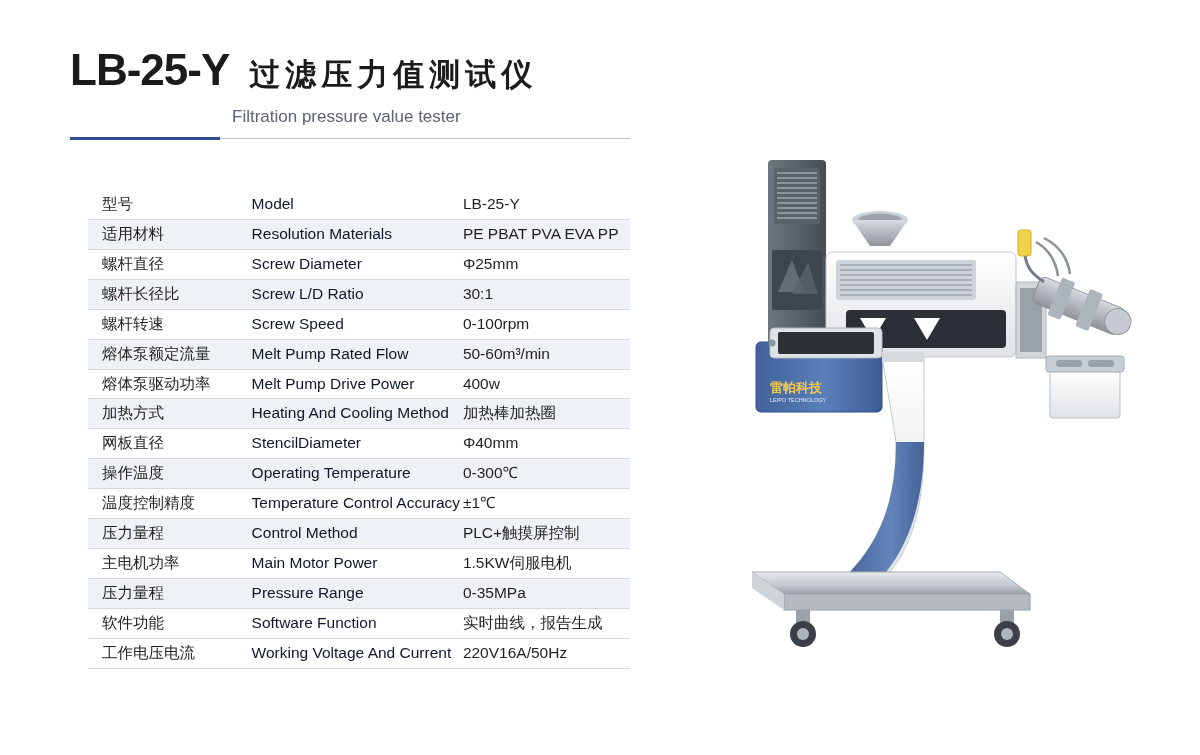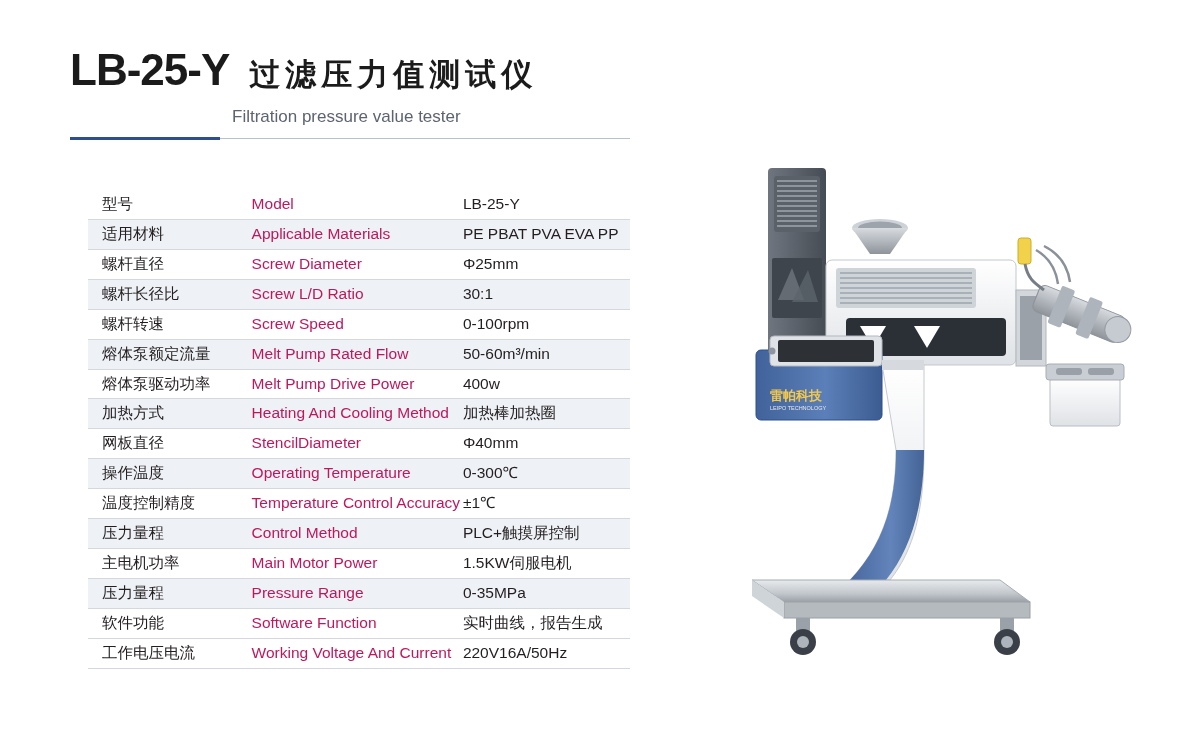--- a/index.html
+++ b/index.html
@@ -92,35 +92,35 @@
     border-bottom: 1px solid #d4d8de;
   }
   .col-cn {
     width: 160px;
     padding-left: 14px !important;
     color: #231f20;
     margin-top: 48px;
   }
   .col-en {
     width: 212px;
-    color: #be185d;
+    color: #0f172a;
   }
   .col-val {
     width: 170px;
     color: #231f20;
   }
   .spec-table tr.alt td {
     background: #eef1f5;
   }
 
   
   .photo {
     position: absolute;
     left: 700px;
-    top: 150px;
+    top: 142px;
     width: 480px;
     height: 560px;
   }
 </style>
 </head>
 <body>
 
 <div class="header">
   <div class="title-row">
     <span class="title-model">LB-25-Y</span>
@@ -135,21 +135,21 @@
 
 <table class="spec-table">
   <tbody>
       <tr>
         <td class="col-cn">型号</td>
         <td class="col-en">Model</td>
         <td class="col-val">LB-25-Y</td>
       </tr>
       <tr class="alt">
         <td class="col-cn">适用材料</td>
-        <td class="col-en">Applicable Materials</td>
+        <td class="col-en">Resolution Materials</td>
         <td class="col-val">PE PBAT PVA EVA PP</td>
       </tr>
       <tr>
         <td class="col-cn">螺杆直径</td>
         <td class="col-en">Screw Diameter</td>
         <td class="col-val">Φ25mm</td>
       </tr>
       <tr class="alt">
         <td class="col-cn">螺杆长径比</td>
         <td class="col-en">Screw L/D Ratio</td>

